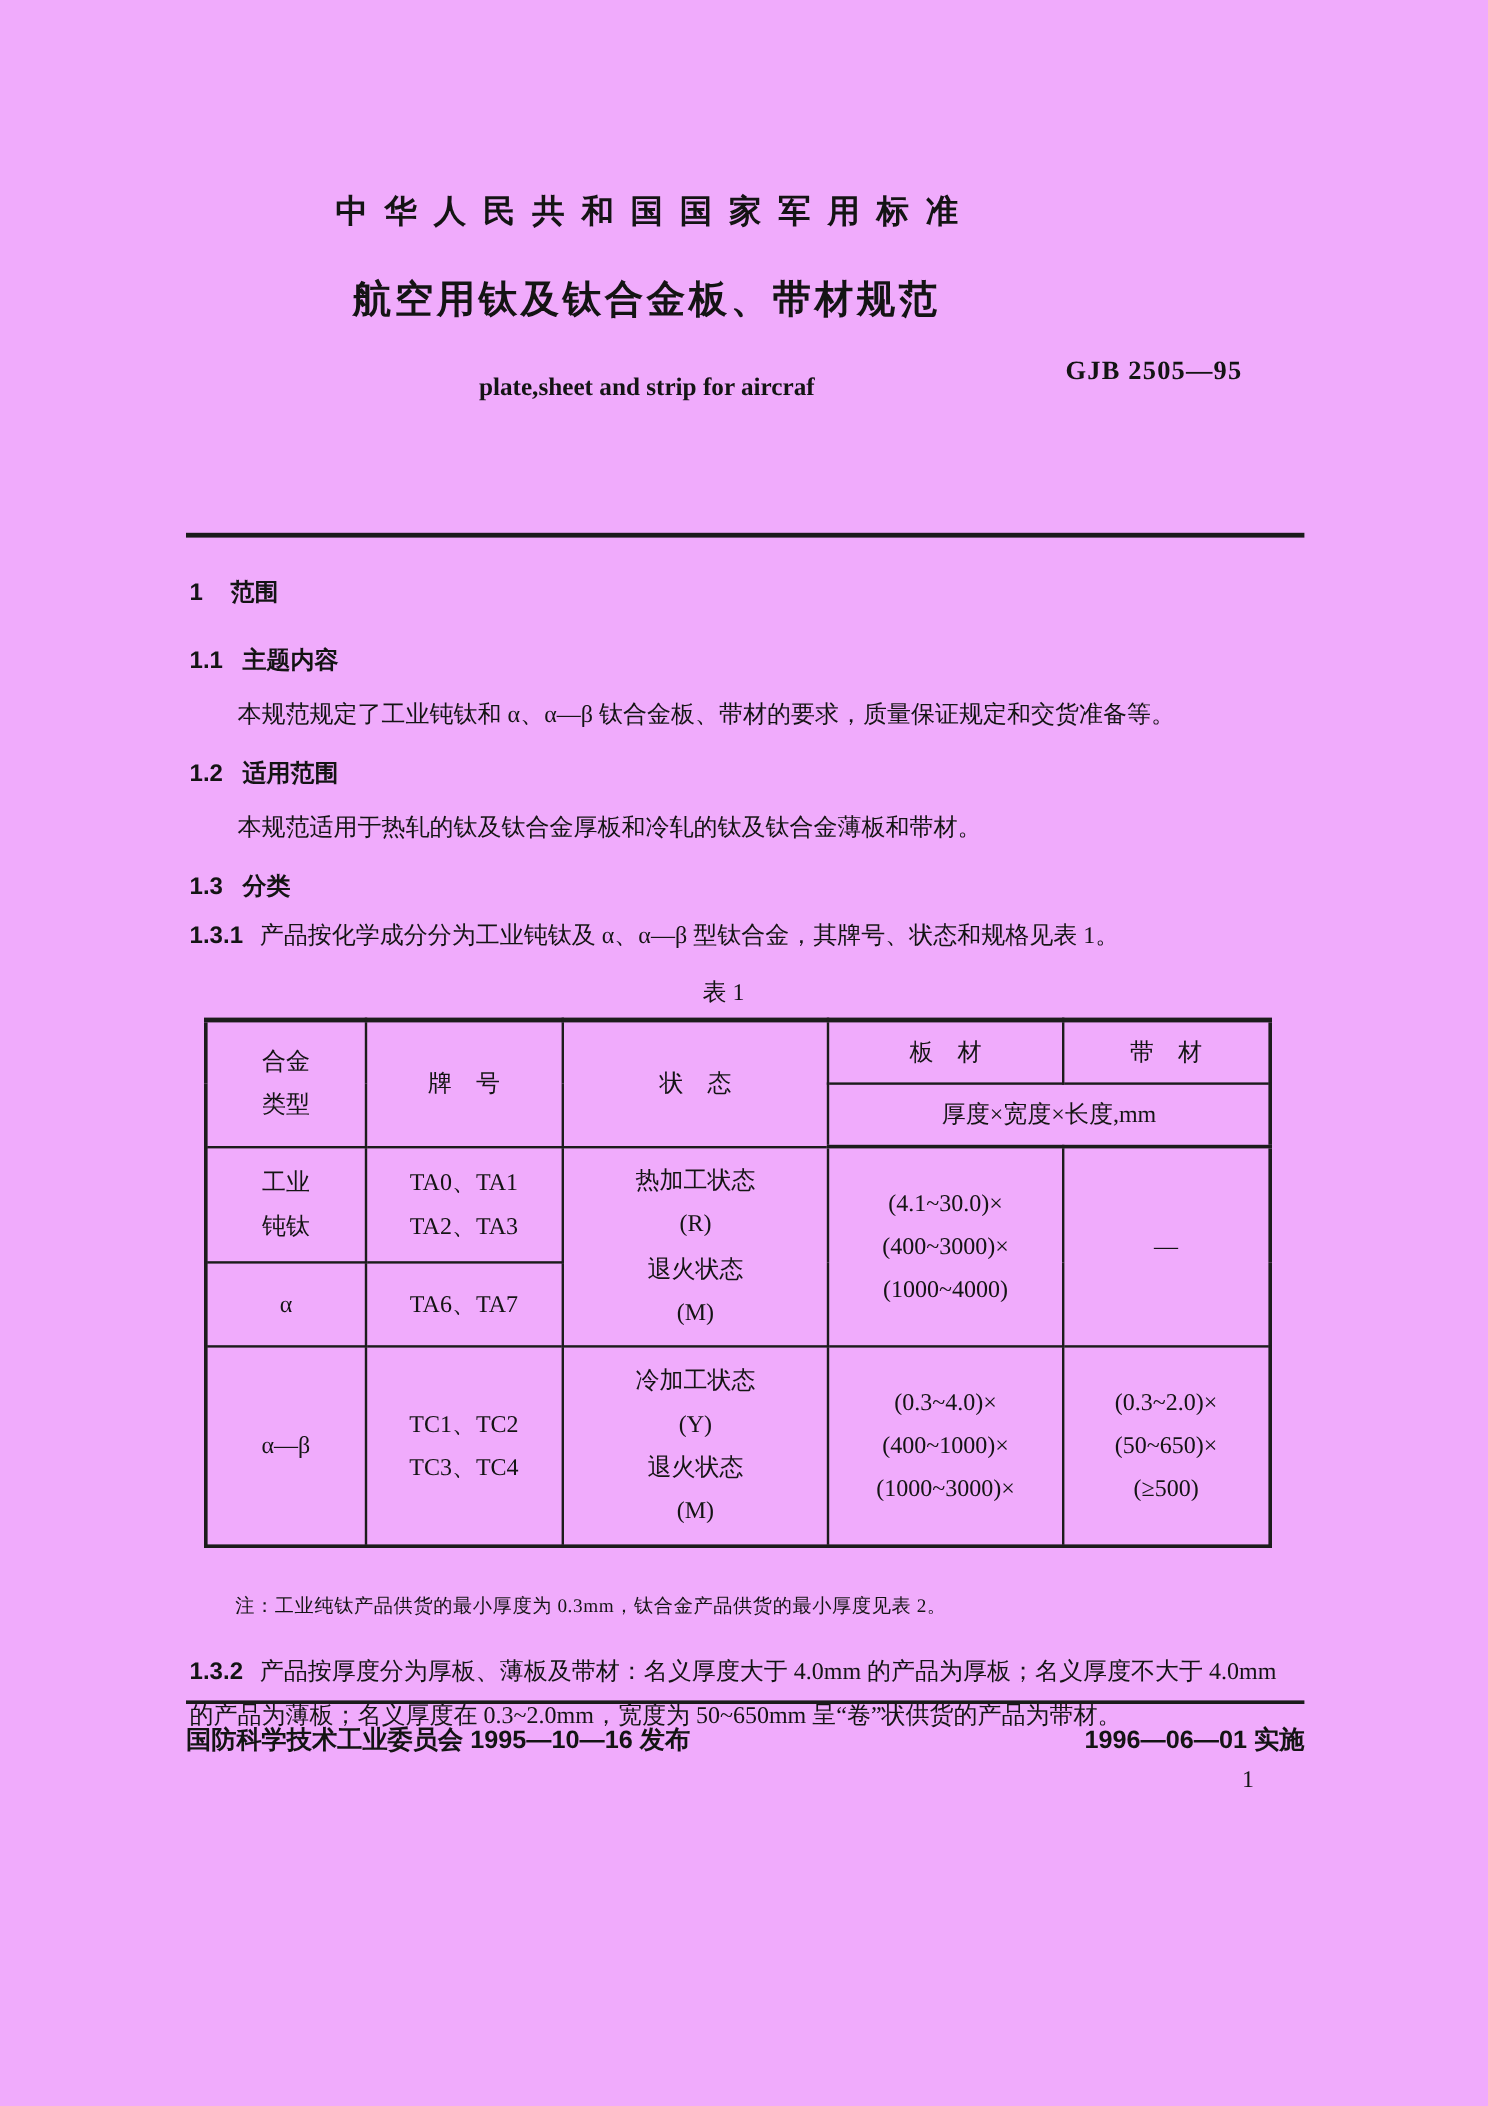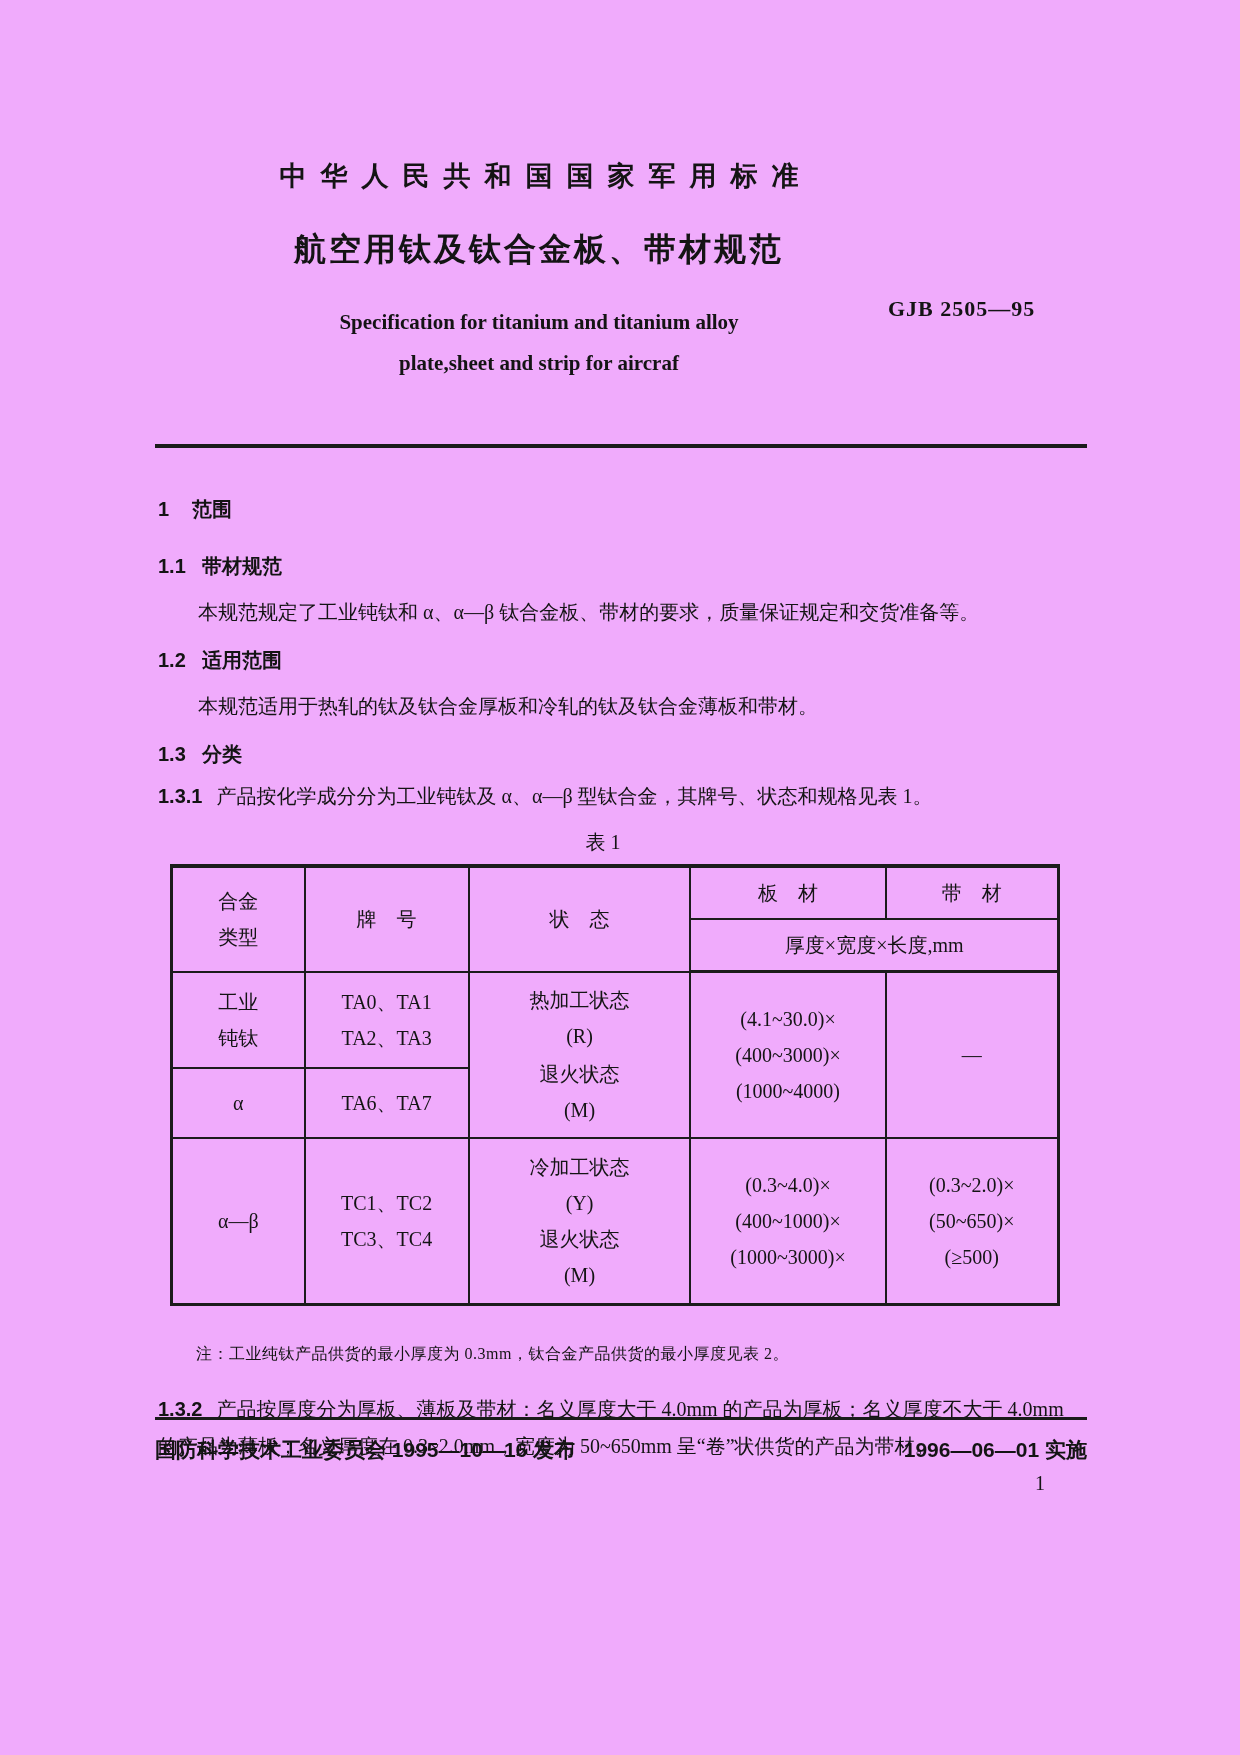--- a/index.html
+++ b/index.html
@@ -65,21 +65,21 @@
     font-size: 20px;
   }
   .hsec {
     font-family: "Liberation Sans", "DejaVu Sans", sans-serif;
     font-weight: bold;
     font-size: 20px;
     margin: 0;
   }
   .hsec .num { display: inline-block; min-width: 34px; }
   .hsec.lvl2 .num { min-width: 44px; }
-  .h-scope   { margin-bottom: 30px; margin-top: 16px; }
+  .h-scope   { margin-bottom: 30px; }
   .h-subject { margin-bottom: 14px; }
   .h-apply   { margin: 16px 0 14px 0; }
   .h-class   { margin: 16px 0 10px 0; }
   .body-p {
     margin: 0;
     line-height: 37px;
     text-indent: 2em;
   }
   .p-131 {
     margin: 0;
@@ -161,35 +161,34 @@
 </style>
 </head>
 <body>
 
 <div class="page">
 
   <div class="title-block">
     <div class="std-header">中华人民共和国国家军用标准</div>
     <div class="title-cn">航空用钛及钛合金板、带材规范</div>
     <div class="title-en">
-      <div>Specification for titanium and titanium alloy</div>
       <div>plate,sheet and strip for aircraf</div>
     </div>
   </div>
   <div class="std-number">GJB 2505—95</div>
   <div class="top-rule"></div>
 
   <div class="main">
 
     <p class="hsec h-scope">
       <span class="num">1</span><span>范围</span>
     </p>
 
     <p class="hsec lvl2 h-subject">
-      <span class="num">1.1</span><span>带材规范</span>
+      <span class="num">1.1</span><span>主题内容</span>
     </p>
     <p class="body-p">本规范规定了工业钝钛和 α、α—β 钛合金板、带材的要求，质量保证规定和交货准备等。</p>
 
     <p class="hsec lvl2 h-apply">
       <span class="num">1.2</span><span>适用范围</span>
     </p>
     <p class="body-p">本规范适用于热轧的钛及钛合金厚板和冷轧的钛及钛合金薄板和带材。</p>
 
     <p class="hsec lvl2 h-class">
       <span class="num">1.3</span><span>分类</span>

